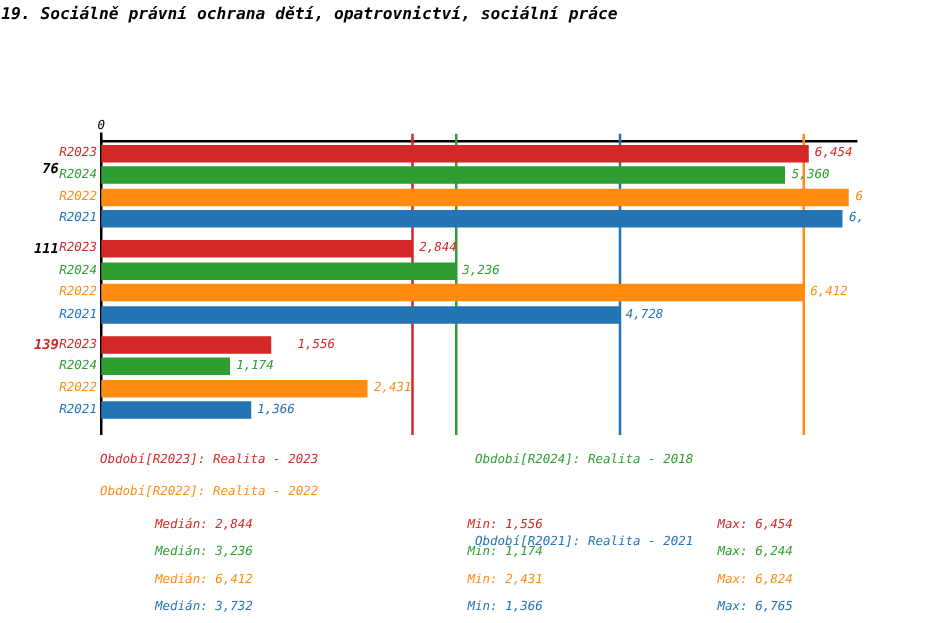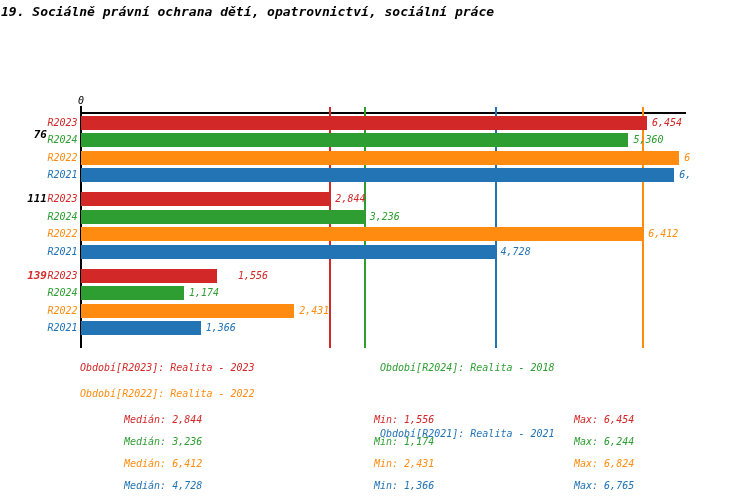--- a/index.html
+++ b/index.html
@@ -128,17 +128,17 @@
   <div id="stats">
       <div class="stat-cell" style="left: 80px; top: 414px; color: rgb(210, 40, 40);">Medián: 2,844</div>
       <div class="stat-cell" style="left: 330px; top: 414px; color: rgb(210, 40, 40);">Min: 1,556</div>
       <div class="stat-cell" style="left: 530px; top: 414px; color: rgb(210, 40, 40);">Max: 6,454</div>
       <div class="stat-cell" style="left: 80px; top: 436px; color: rgb(46, 158, 50);">Medián: 3,236</div>
       <div class="stat-cell" style="left: 330px; top: 436px; color: rgb(46, 158, 50);">Min: 1,174</div>
       <div class="stat-cell" style="left: 530px; top: 436px; color: rgb(46, 158, 50);">Max: 6,244</div>
       <div class="stat-cell" style="left: 80px; top: 458px; color: rgb(255, 140, 16);">Medián: 6,412</div>
       <div class="stat-cell" style="left: 330px; top: 458px; color: rgb(255, 140, 16);">Min: 2,431</div>
       <div class="stat-cell" style="left: 530px; top: 458px; color: rgb(255, 140, 16);">Max: 6,824</div>
-      <div class="stat-cell" style="left: 80px; top: 480px; color: rgb(35, 116, 181);">Medián: 4,728</div>
+      <div class="stat-cell" style="left: 80px; top: 480px; color: rgb(35, 116, 181);">Medián: 3,732</div>
       <div class="stat-cell" style="left: 330px; top: 480px; color: rgb(35, 116, 181);">Min: 1,366</div>
       <div class="stat-cell" style="left: 530px; top: 480px; color: rgb(35, 116, 181);">Max: 6,765</div>
     </div>
 </div>
 
 </body></html>

